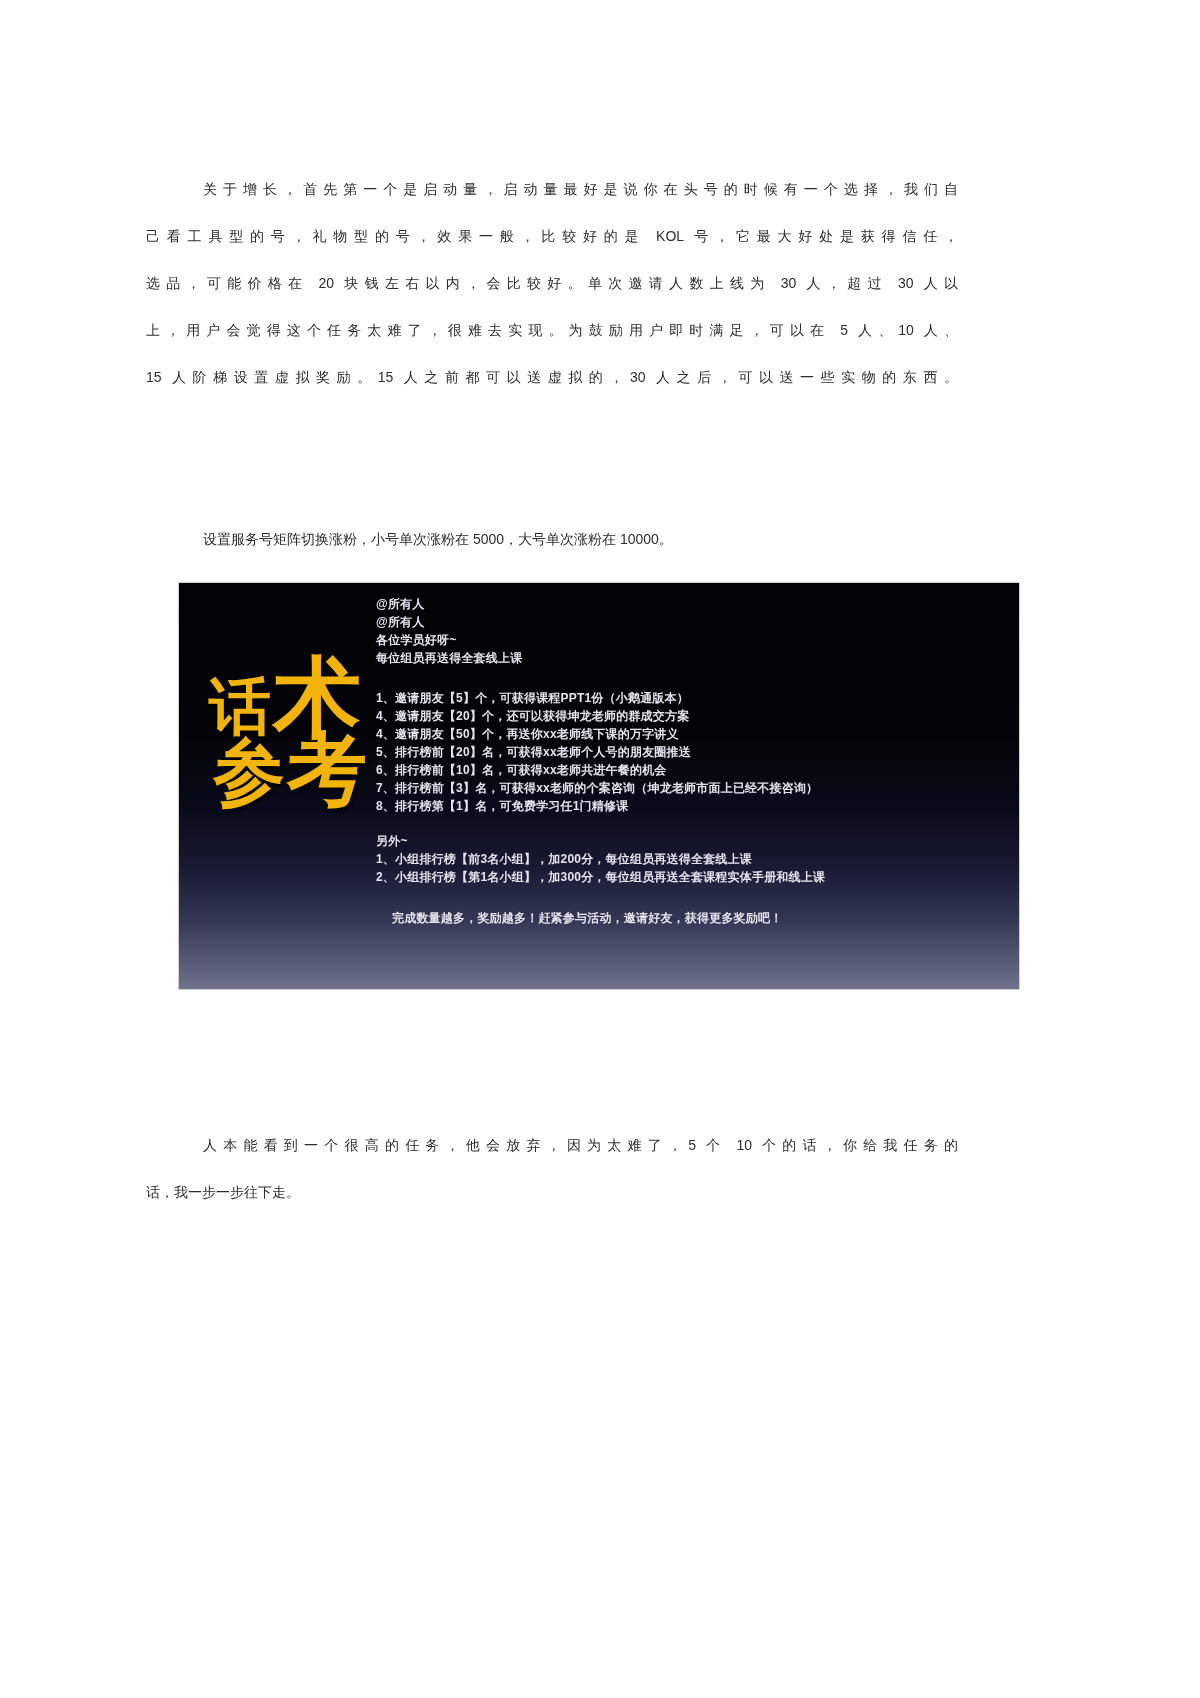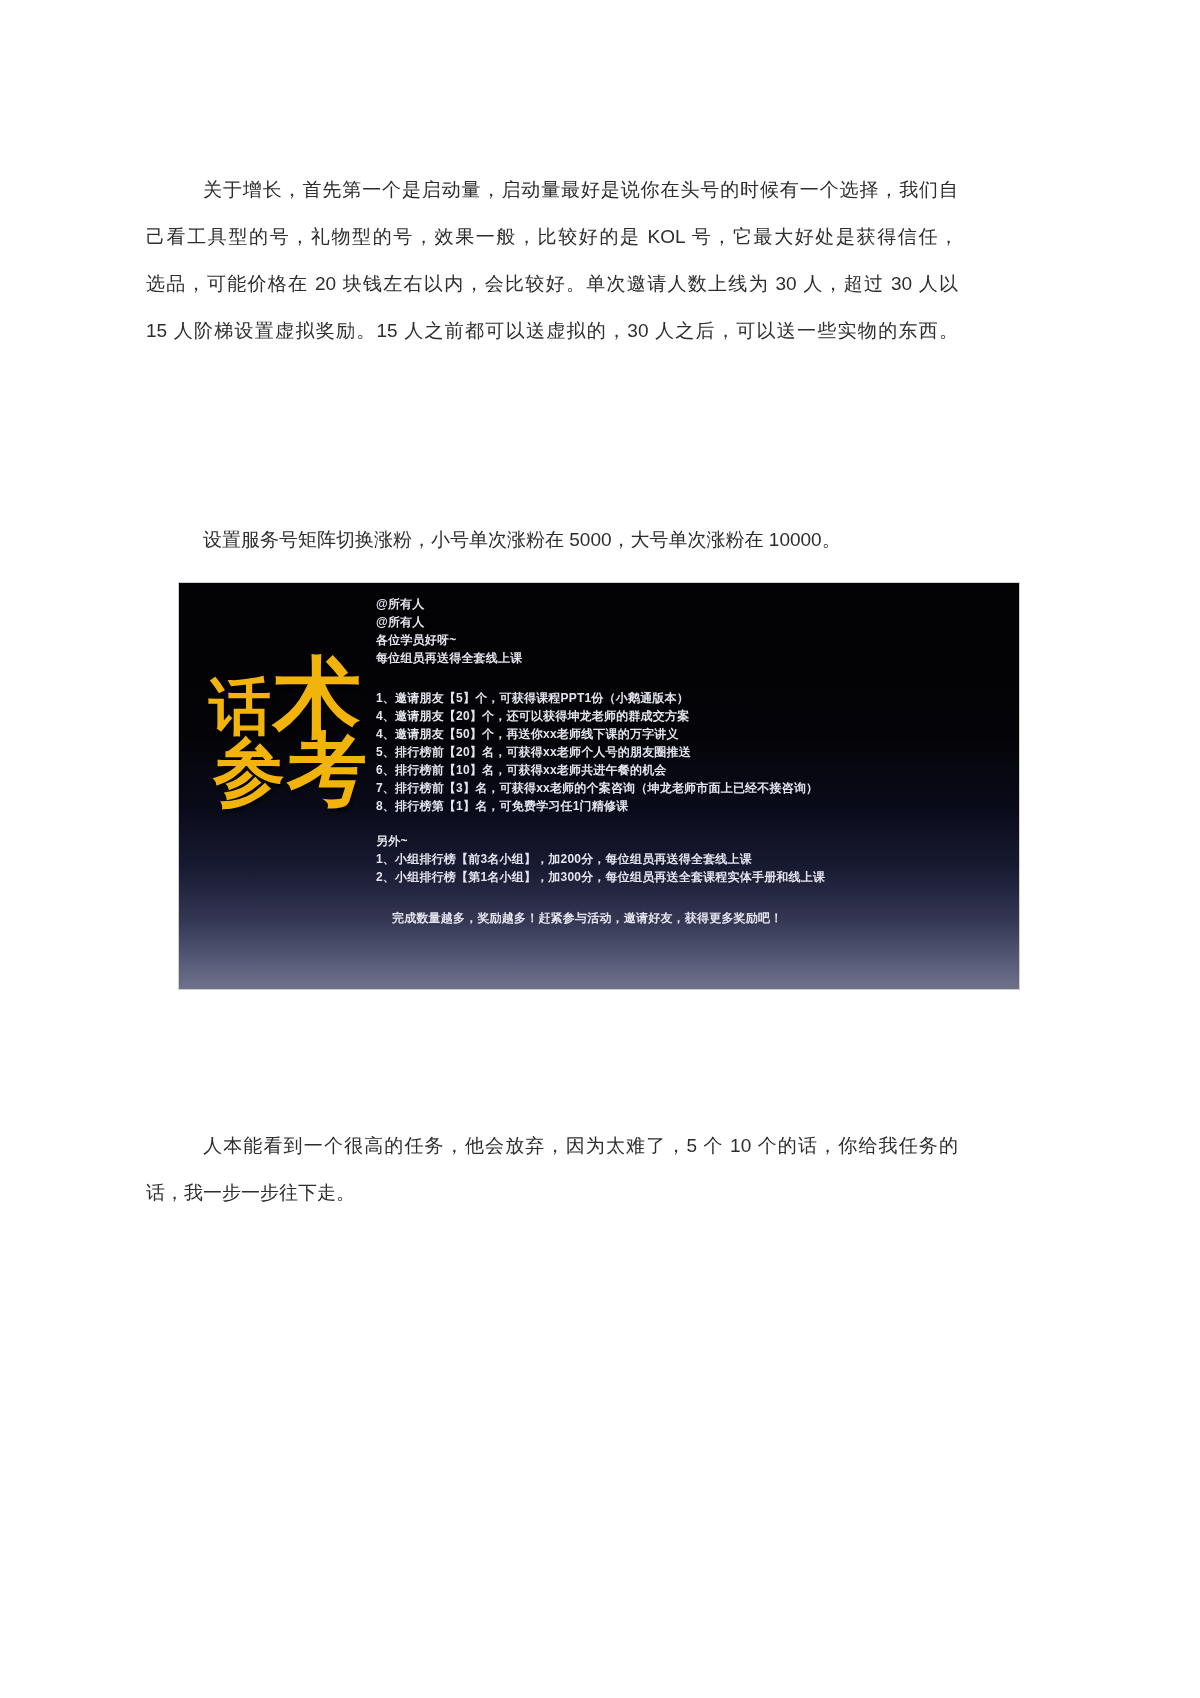--- a/index.html
+++ b/index.html
@@ -1,21 +1,21 @@
 <!DOCTYPE html>
 <html><head>
 <meta charset="utf-8">
 <style>
   html,body { margin:0; padding:0; }
   body {
     width:1200px; height:1698px; background:#ffffff; position:relative;
     font-family:"Liberation Sans","DejaVu Sans",sans-serif;
   }
   
-  .para { position:absolute; left:146px; width:812px; color:#2d2d2d; font-size:19px; }
+  .para { position:absolute; left:146px; width:812px; color:#2d2d2d; font-size:14px; }
   .line { height:47px; line-height:47px; white-space:nowrap; overflow:visible; }
   .fill { text-align:justify; text-align-last:justify; }
   .indent { padding-left:57px; }
   .p1 { top:166px; }
   .p2 { top:516px; }
   .p3 { top:1122px; }
 
   
   .slide {
     position:absolute; left:178px; top:582px; width:842px; height:408px;
@@ -48,20 +48,21 @@
 </style>
 </head>
 <body>
 
 <div>
 
   <div class="para p1">
     <div class="line fill indent">关于增长，首先第一个是启动量，启动量最好是说你在头号的时候有一个选择，我们自</div>
     <div class="line fill">己看工具型的号，礼物型的号，效果一般，比较好的是 KOL 号，它最大好处是获得信任，</div>
     <div class="line fill">选品，可能价格在 20 块钱左右以内，会比较好。单次邀请人数上线为 30 人，超过 30 人以</div>
+    <div class="line fill">上，用户会觉得这个任务太难了，很难去实现。为鼓励用户即时满足，可以在 5 人、10 人、</div>
     <div class="line fill">15 人阶梯设置虚拟奖励。15 人之前都可以送虚拟的，30 人之后，可以送一些实物的东西。</div>
   </div>
 
   <div class="para p2">
     <div class="line indent">设置服务号矩阵切换涨粉，小号单次涨粉在 5000，大号单次涨粉在 10000。</div>
   </div>
 
   <div class="slide">
     <div class="slide-title">
       <div class="t-row">

